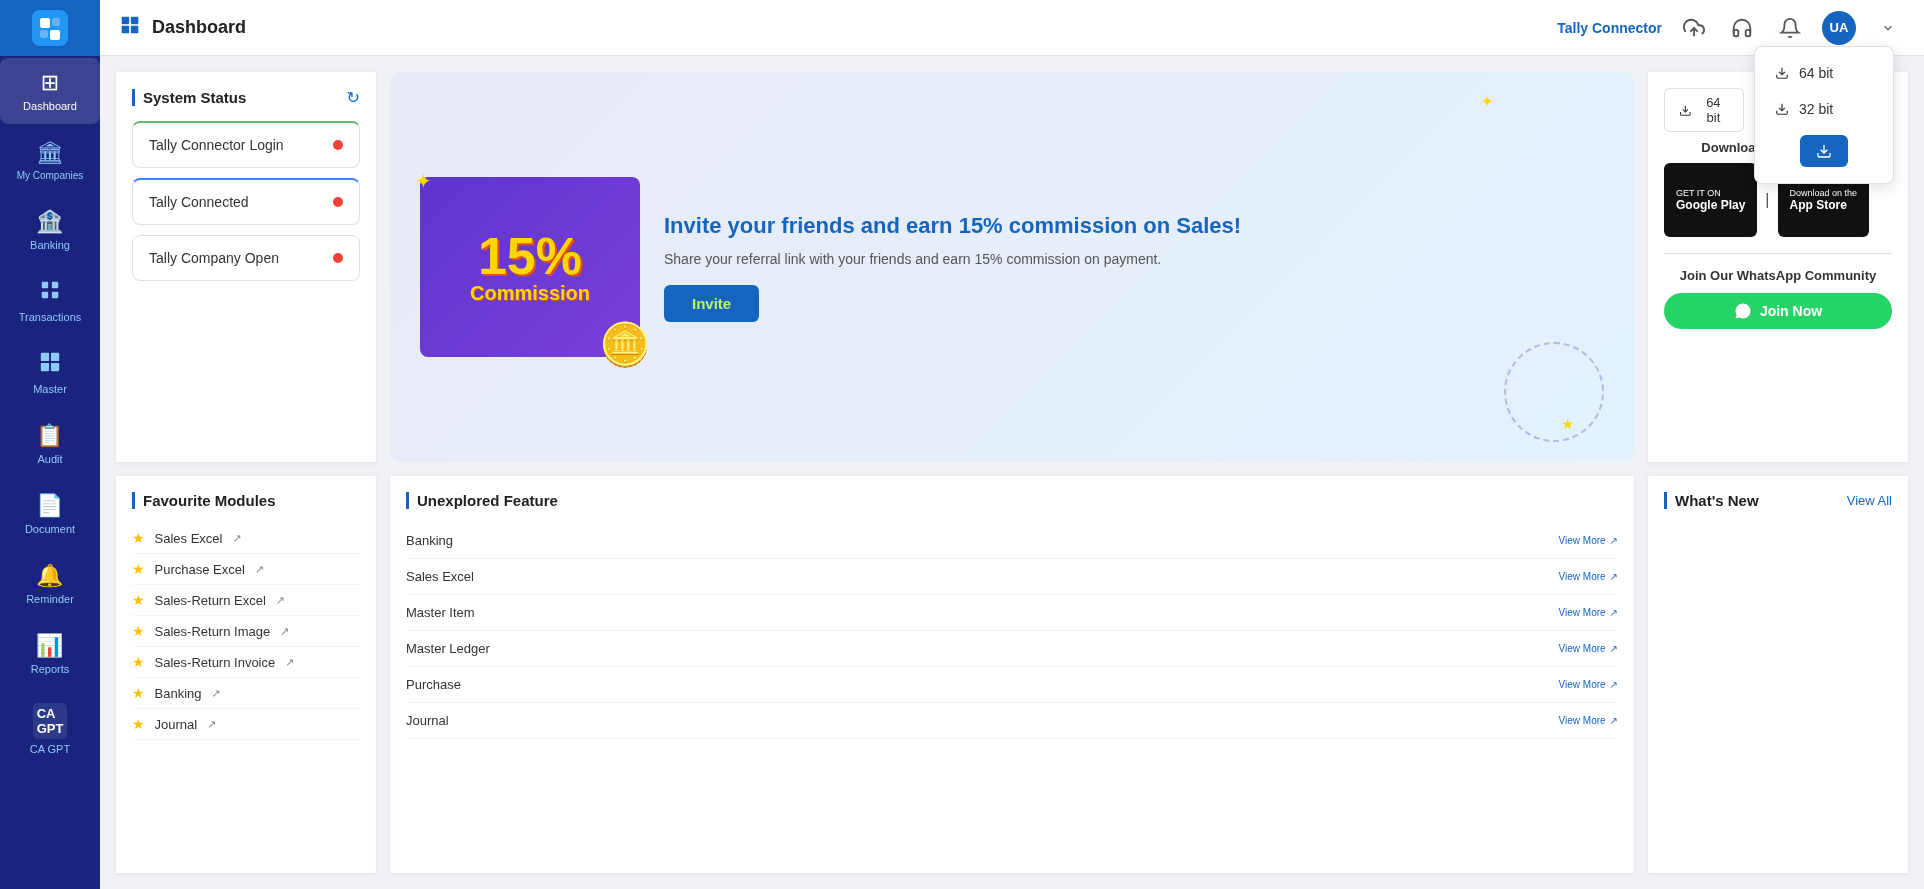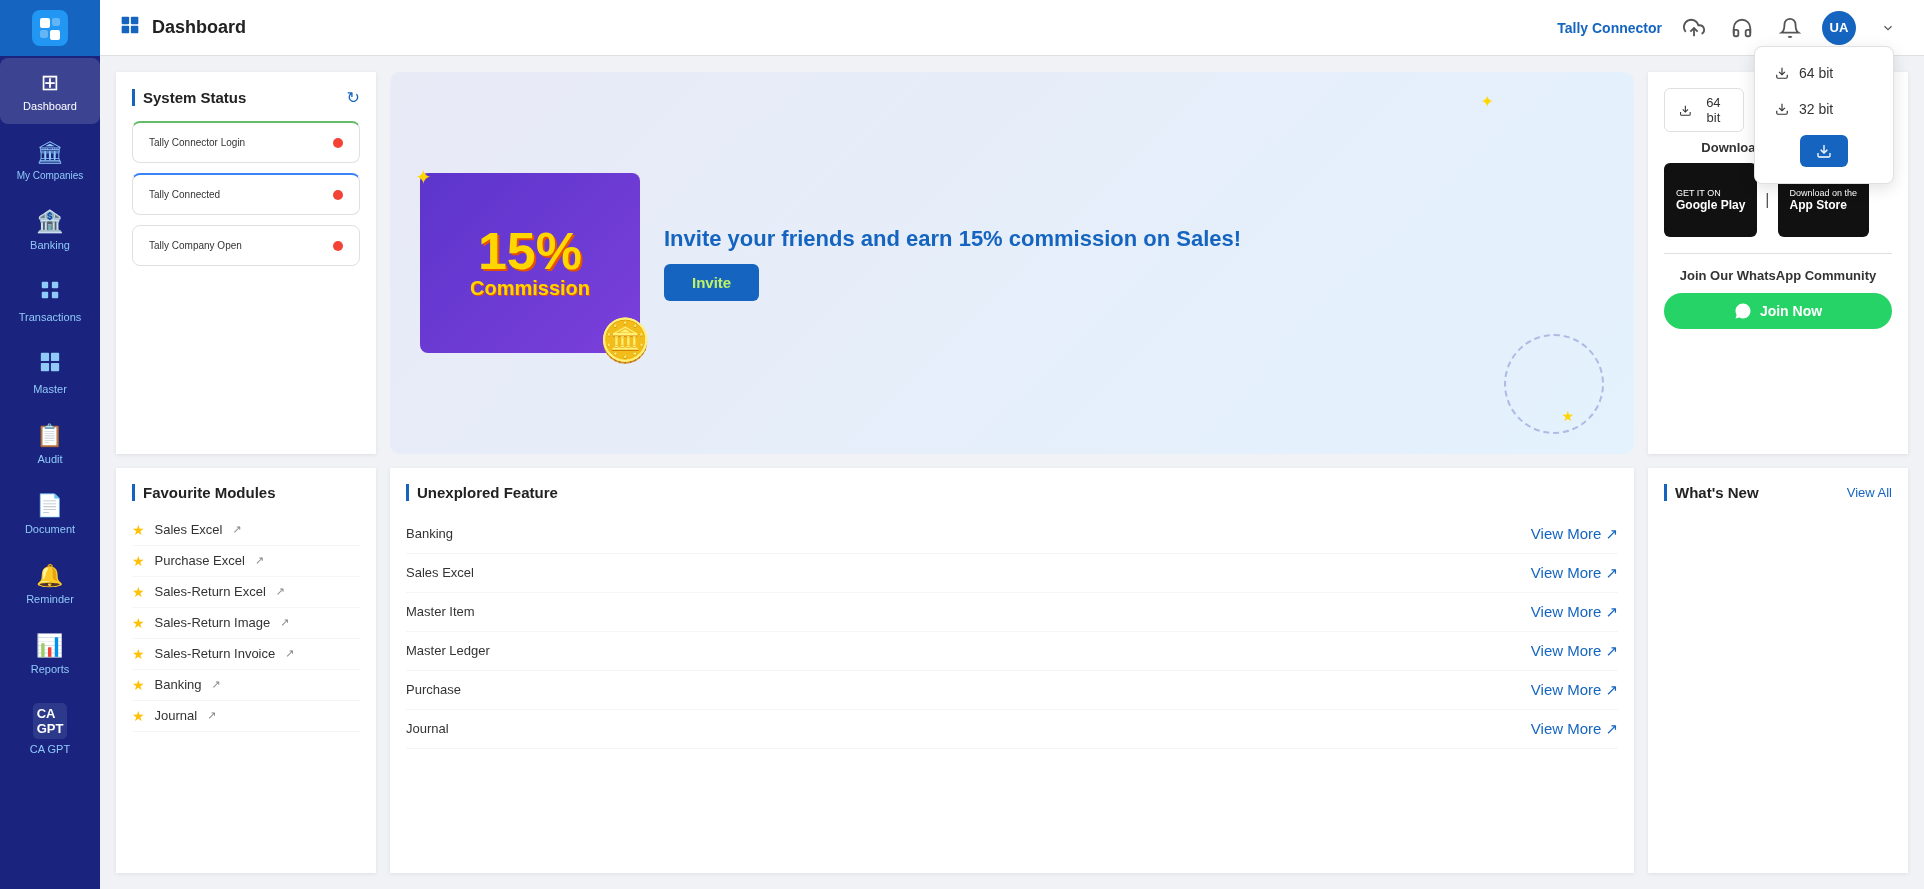--- a/index.html
+++ b/index.html
@@ -143,21 +143,21 @@
 
     .status-item {
       background: white;
       border: 1px solid #e0e0e0;
       border-radius: 8px;
       padding: 14px 16px;
       margin-bottom: 10px;
       display: flex;
       align-items: center;
       justify-content: space-between;
-      font-size: 10px;
+      font-size: 14px;
       font-weight: 500;
       color: #333;
     }
     .status-item:nth-child(1) { border-top: 2px solid #26c6da; }
     .status-item:nth-child(2) { border-top: 2px solid #66bb6a; }
     .status-item:nth-child(3) { border-top: 2px solid #3b82f6; }
     .status-dot { width: 10px; height: 10px; background: #f44336; border-radius: 50%; }
 
     
     .banner {
@@ -309,21 +309,21 @@
       display: flex;
       align-items: center;
       justify-content: space-between;
       padding: 10px 0;
       border-bottom: 1px solid #f5f5f5;
       font-size: 13px;
       color: #333;
     }
     .view-more-link {
       color: #1565c0;
-      font-size: 15px;
+      font-size: 10px;
       cursor: pointer;
       display: flex;
       align-items: center;
       gap: 4px;
       text-decoration: none;
     }
     .view-all-link {
       color: #1565c0;
       font-size: 13px;
       cursor: pointer;
@@ -504,20 +504,21 @@
         <div class="banner-percent">15%</div>
         <div class="banner-commission-text">Commission</div>
 
         <div style="position:absolute;bottom:-12px;right:-12px;font-size:42px;z-index:2">🪙</div>
         <div style="position:absolute;top:-8px;left:-5px;font-size:20px;color:#ffd600">✦</div>
       </div>
       <div class="banner-content">
         <div class="banner-title">
           <span>Invite your friends and earn </span><span style="color:#1565c0">15% commission</span><span> on Sales!</span>
         </div>
+        <div class="banner-subtitle">Share your referral link with your friends and earn 15% commission on payment.</div>
         <button class="invite-btn">Invite</button>
       </div>
 
       <div style="position:absolute;right:30px;bottom:20px;width:100px;height:100px;border:2px dashed #7986cb;border-radius:50%;opacity:0.5"></div>
       <div style="position:absolute;right:140px;top:20px;font-size:16px;color:#ffd600">✦</div>
       <div style="position:absolute;right:60px;bottom:30px;font-size:14px;color:#ffd600">★</div>
     </div>
 
     <div class="card right-panel">
       <div class="download-section">

